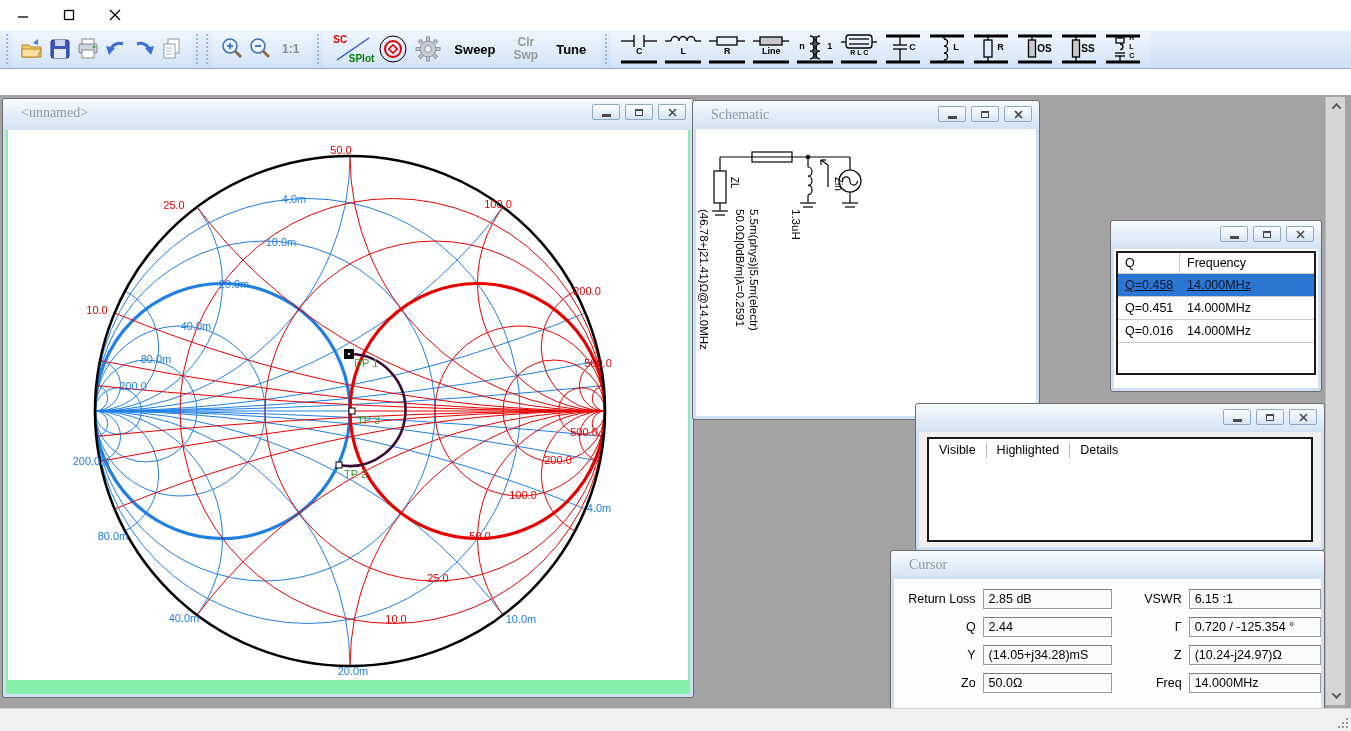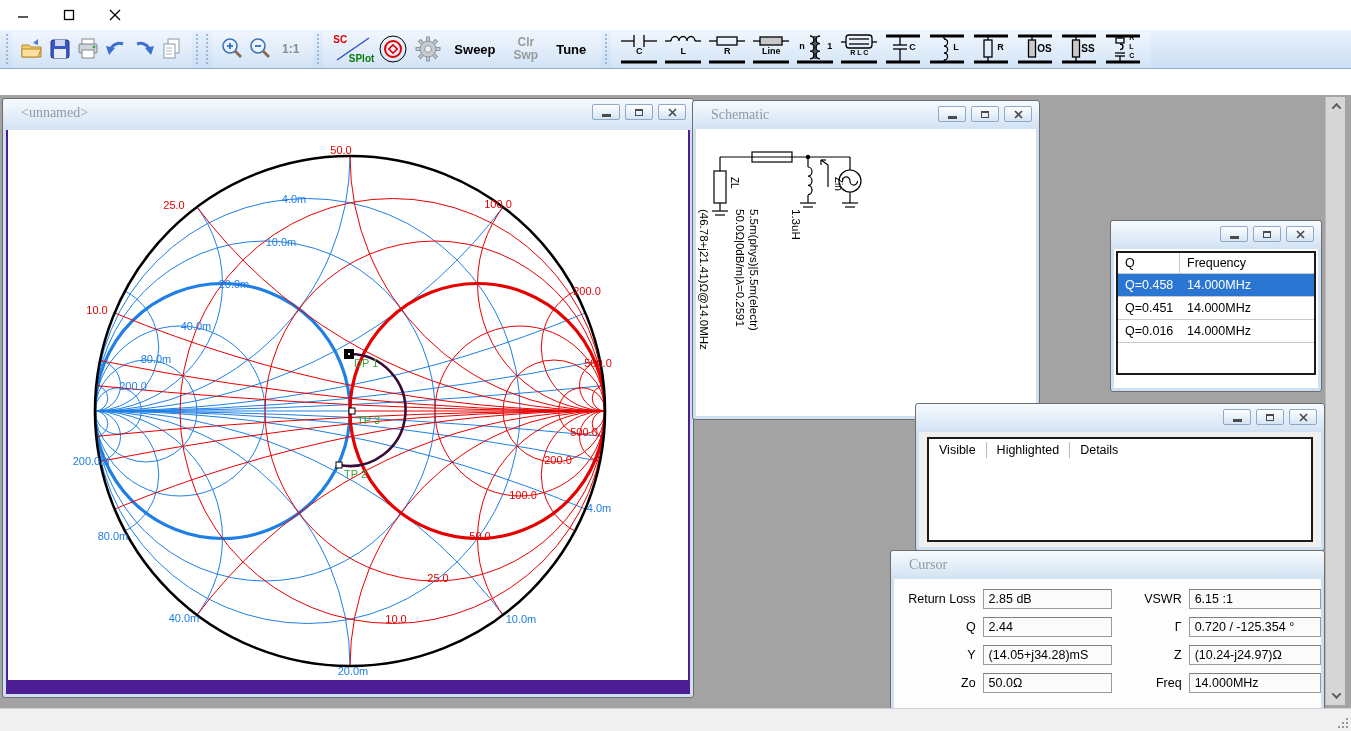--- a/index.html
+++ b/index.html
@@ -42,38 +42,38 @@
   .win { position:absolute; border:1px solid #6d6d6d; border-radius:3px; background:#cfe0f3; }
   .win-title { position:relative; height:28px; background:linear-gradient(#f7fbfe,#d2e2f3); border-radius:3px 3px 0 0; }
   .win-title .wt-text { position:absolute; left:18px; top:6px; font-size:14px; color:#8f9aa5;font-family:Liberation Serif, serif; }
   .win-btns { position:absolute; right:7px; top:5px; display:flex; gap:5px; }
   .wbtn { width:28px; height:16px; border:1px solid #8fa8c6; border-radius:2px; background:linear-gradient(#feffff,#d5e4f4); display:flex; align-items:center; justify-content:center; }
   .g-min { width:9px; height:3px; background:#4a4a4a; margin-top:7px; }
   .g-rst { width:8px; height:7px; border:1px solid #4a4a4a; border-top-width:2px; }
   
   #chart-window { left:2px; top:3px; width:692px; height:600px; }
   #chart-window .win-title { height:31px; }
-  #chart-content { position:absolute; left:3px; top:31px; right:3px; bottom:3px; background:#4c1d95; }
+  #chart-content { position:absolute; left:3px; top:31px; right:3px; bottom:3px; background:#86efac; }
   #chart-canvas { position:absolute; left:2px; top:0; width:680px; height:550px; background:#fff; }
   
   #schematic-window { left:692px; top:5px; width:348px; height:320px; }
   #schematic-content { position:absolute; left:3px; top:28px; right:3px; bottom:3px; background:#fff; overflow:hidden; }
   .vlabel { position:absolute; writing-mode:vertical-rl; font-size:11.5px; color:#000; white-space:nowrap; }
   
   #points-window { left:1110px; top:125px; width:212px; height:172px; }
   #points-content { position:absolute; left:3px; top:28px; right:3px; bottom:3px; background:#fff; padding:2px; }
   #pt-box { border:2px solid #1a1a1a; height:124px; background:#fff; }
   #pt-head { display:flex; height:21px; border-bottom:1px solid #c9c9c9; align-items:center; }
   .pt-th { font-size:12.5px; padding-left:7px; border-right:1px solid #c9c9c9; height:100%; display:flex; align-items:center; }
   .pt-th.qcol, .pt-td.qcol { width:62px; flex:none; }
   .pt-th:last-child { border-right:none; flex:1; }
   .pt-row { display:flex; height:23px; border-bottom:1px solid #c9c9c9; align-items:center; }
   .pt-td { font-size:12.5px; padding-left:7px; }
   .pt-td:last-child { flex:1; }
-  .pt-row.sel { background:#2a76d2; color:#ffffff; }
+  .pt-row.sel { background:#2a76d2; color:#0f172a;text-decoration:underline; }
   
   #details-window { left:915px; top:308px; width:410px; height:148px; }
   #details-content { position:absolute; left:3px; top:28px; right:3px; bottom:3px; background:#f0f0f0; padding:5px 8px; }
   #dt-box { border:2px solid #1a1a1a; height:100%; background:#fff; }
   #dt-head { display:flex; height:22px; align-items:center; }
   .dt-th { font-size:12.5px; padding:0 10px; border-right:1px solid #b9b9b9; height:16px; display:flex; align-items:center; }
   .dt-th:last-child { border-right:none; }
   
   #cursor-window { left:890px; top:455px; width:435px; height:170px; }
   #cursor-content { position:absolute; left:3px; top:28px; right:3px; bottom:0; background:#fdfdfe; padding-top:10px; }

